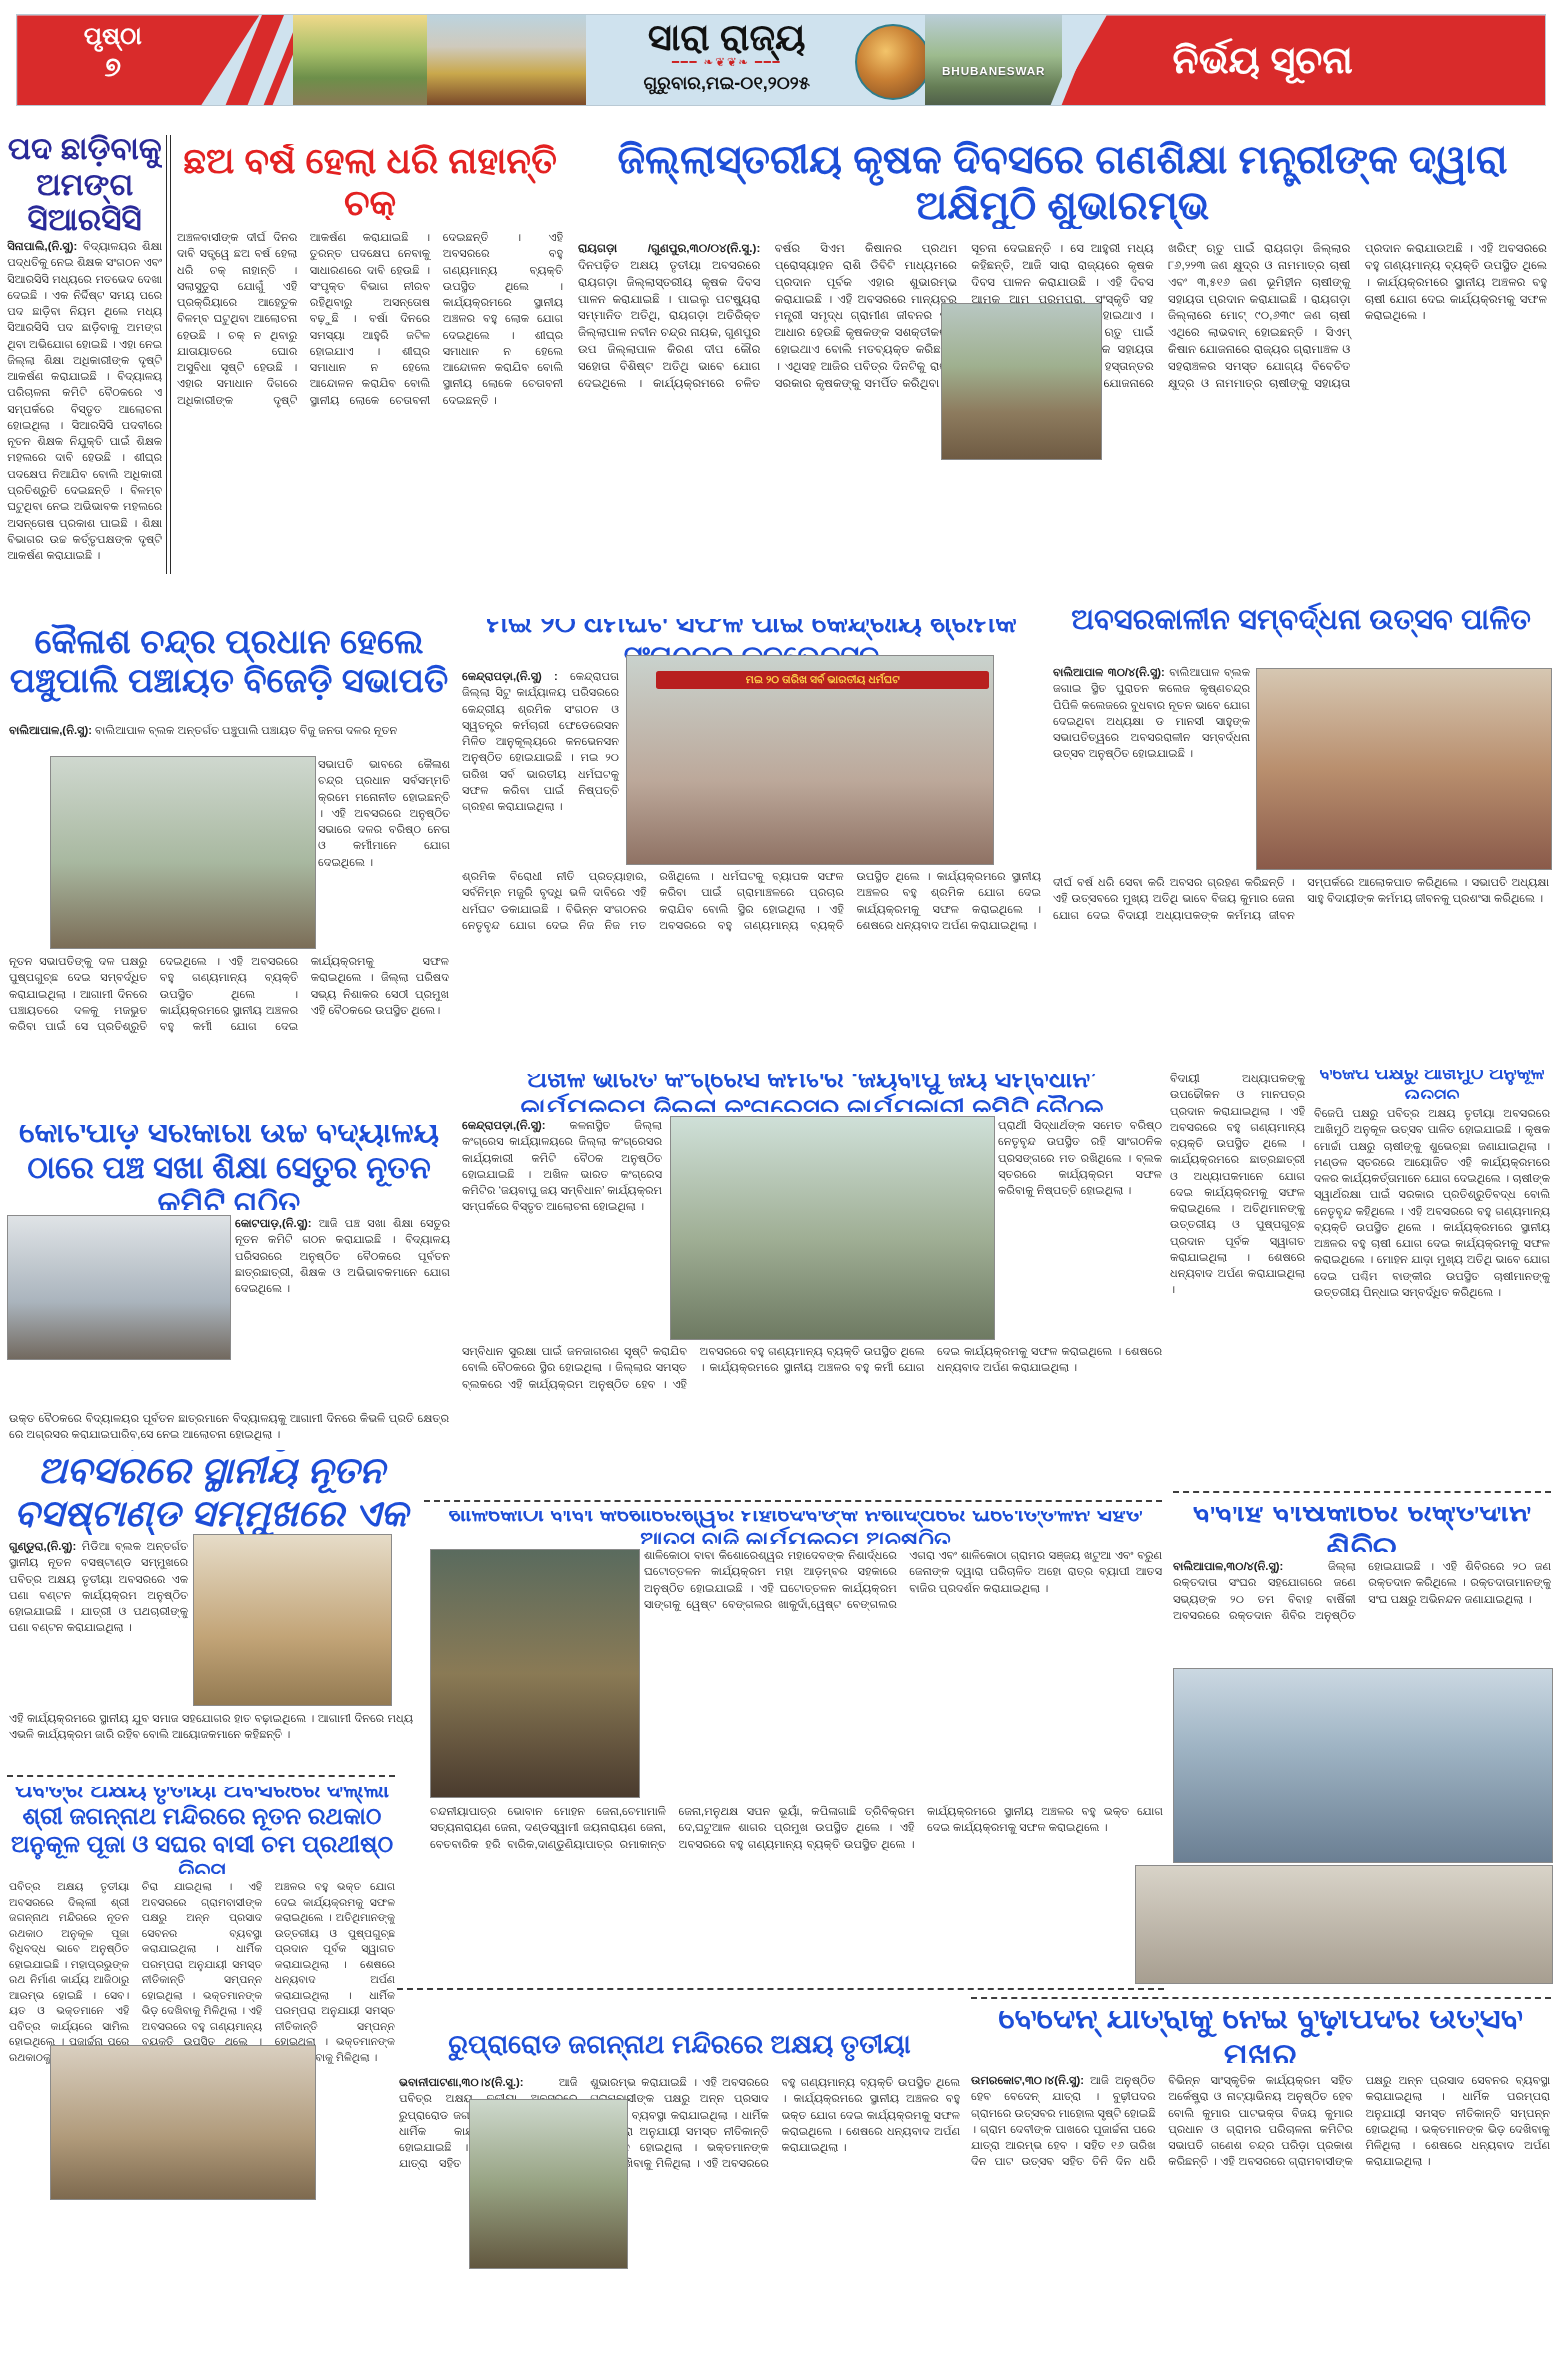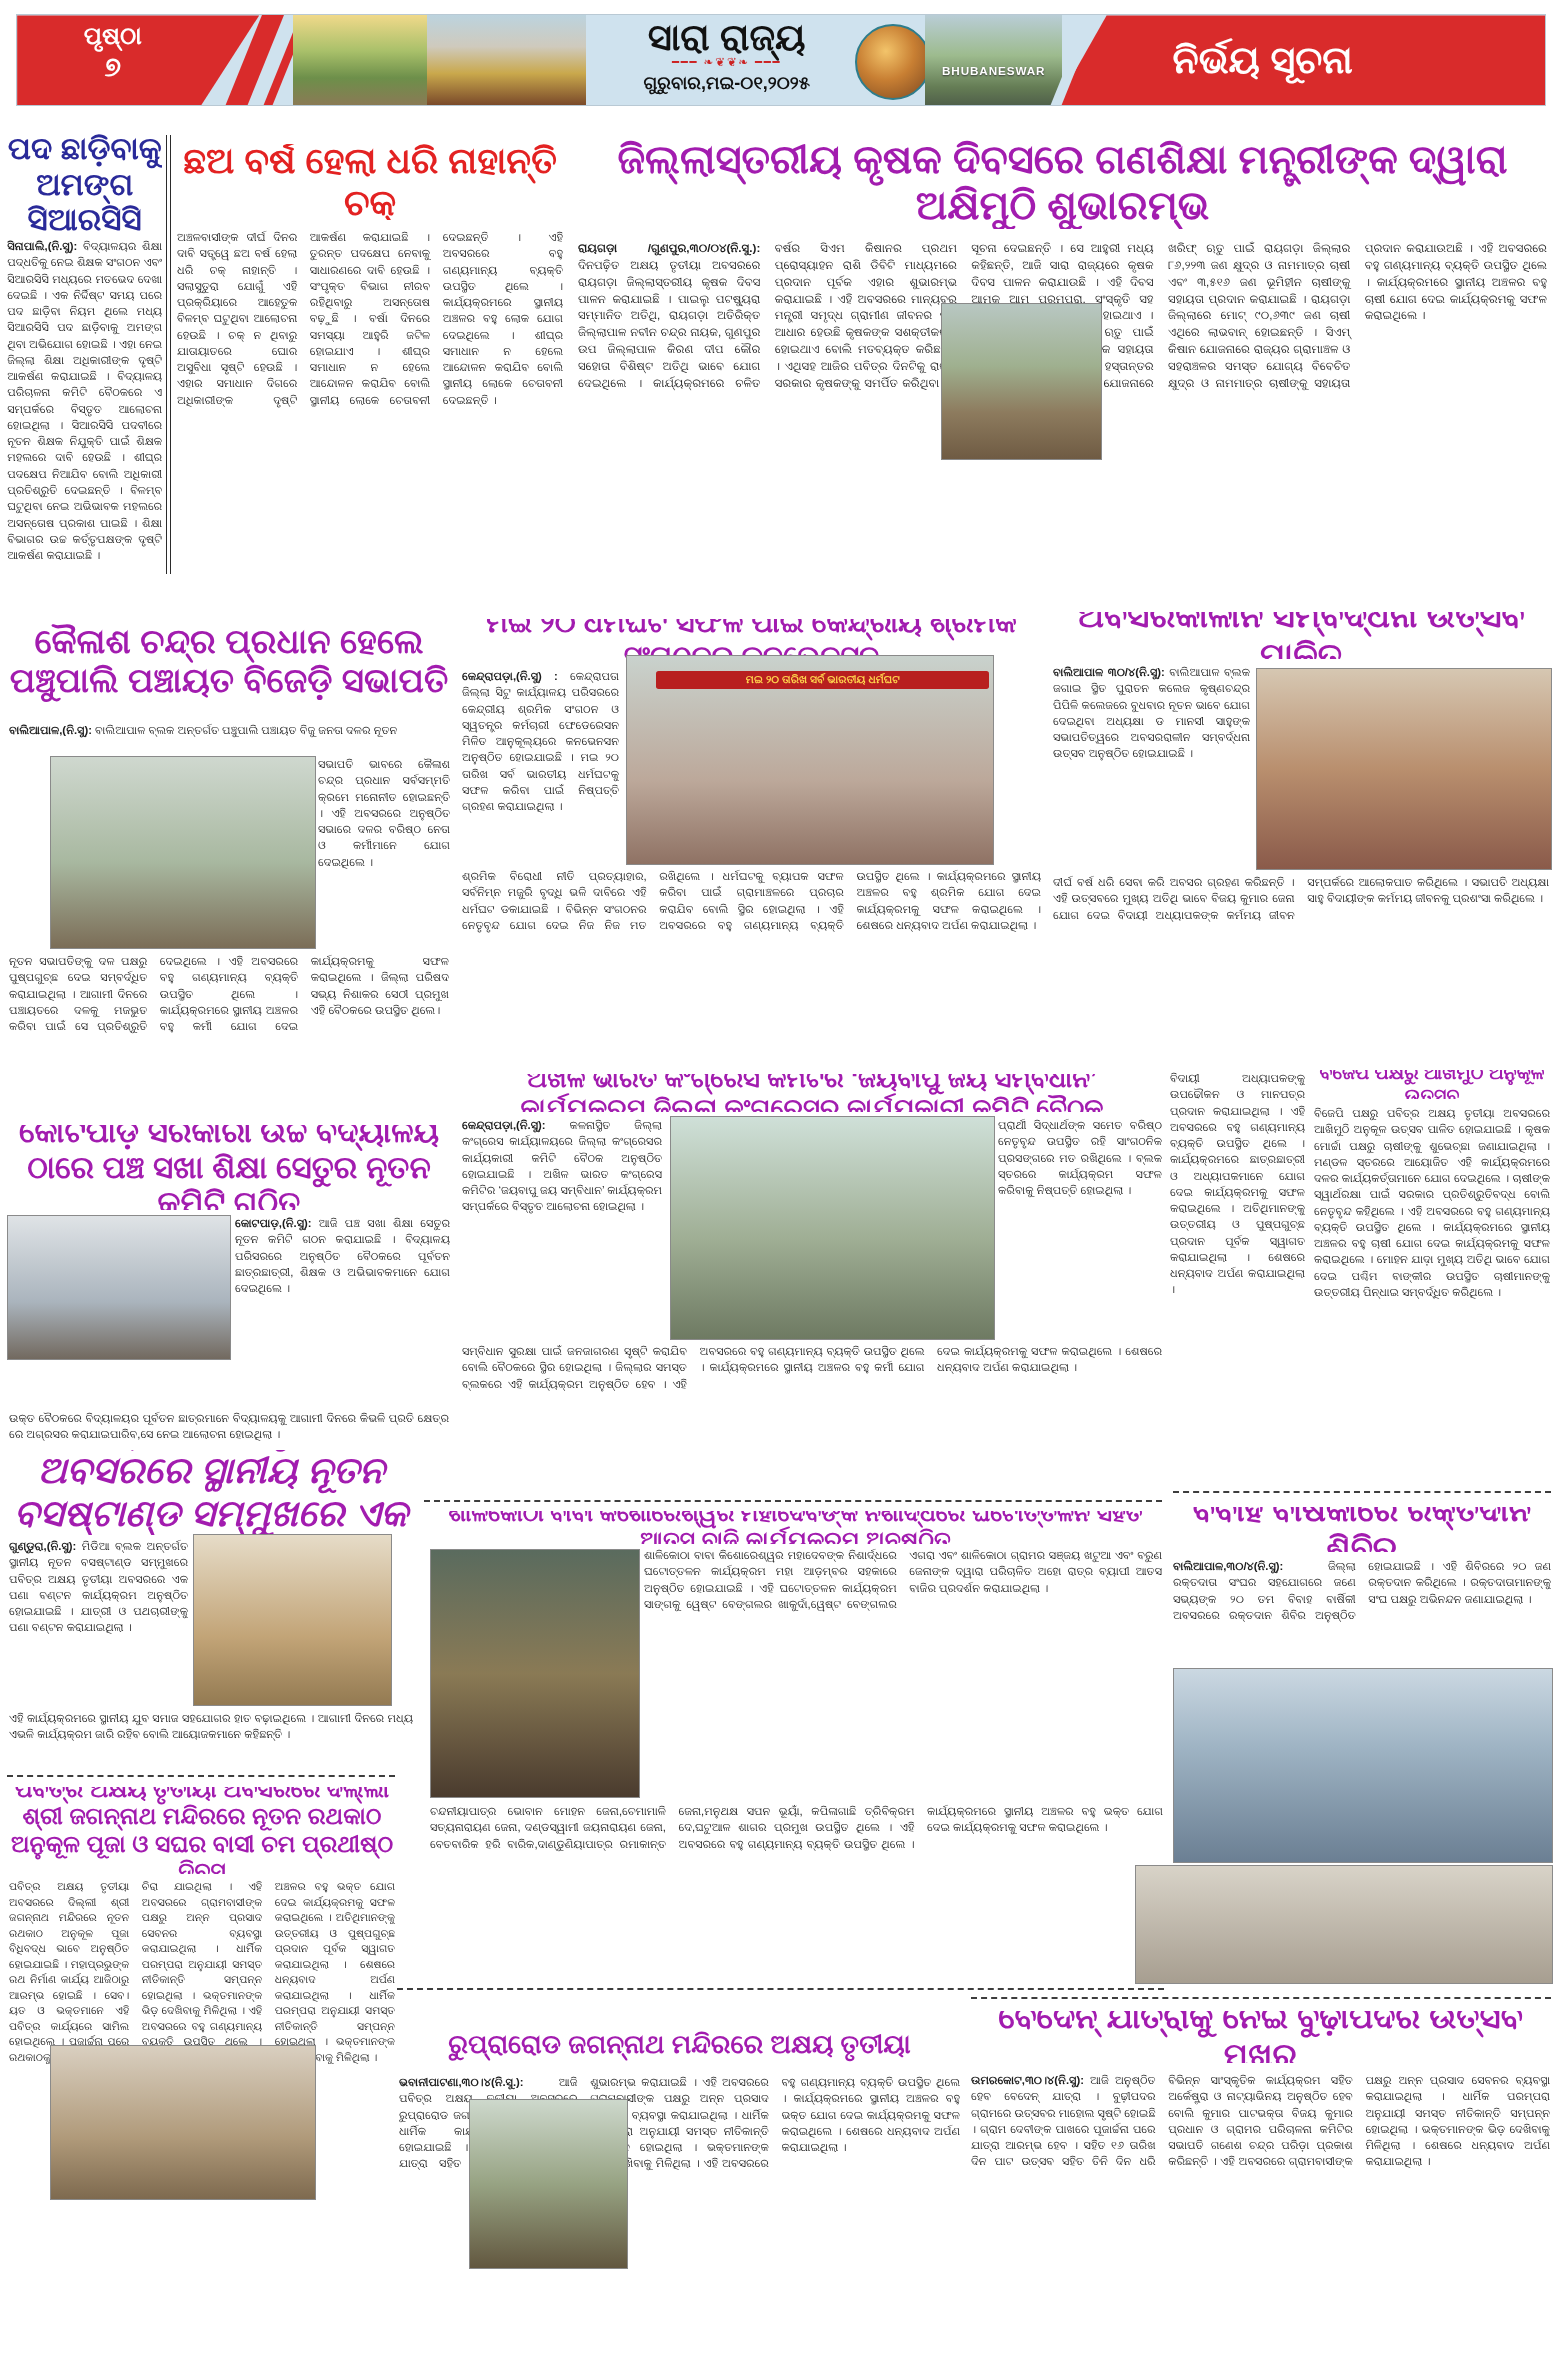--- a/index.html
+++ b/index.html
@@ -1,21 +1,21 @@
 <!DOCTYPE html>
 <html style="font-size:14.4px"><head>
 <meta charset="utf-8">
 <style>
   html,body{margin:0;padding:0;}
   body{
     width:1559px;height:2377px;position:relative;background:#ffffff;
     font-family:"Liberation Sans","DejaVu Sans",sans-serif;color:#1b1b1b;
   }
   .abs{position:absolute;}
-  .hl{font-weight:bold;color:#a21caf;text-align:center;line-height:1.16;
+  .hl{font-weight:bold;color:#1d4ed8;text-align:center;line-height:1.16;
       display:flex;align-items:center;justify-content:center;overflow:hidden;}
   .bd{font-size:11.3px;line-height:1.44;text-align:justify;color:#1c1c1c;overflow:hidden;}
   .dl{font-weight:bold;}
   .c2{column-count:2;column-gap:12.6px;}
   .c3{column-count:3;column-gap:12.6px;}
   .c5{column-count:5;column-gap:14.4px;}
   .ph{position:absolute;border:0.9px solid #8a8a8a;}
   .dash{position:absolute;border-top:2.7px dashed #3d3d3d;height:0;}
   .vrule{position:absolute;width:2.7px;border-left:1.8px solid #2b2b2b;border-right:1.8px solid #2b2b2b;}
 
@@ -98,21 +98,21 @@
 <div class="abs hl" style="left:462px;top:619px;width:579px;height:42px;font-size:29px;">ମଇ ୨୦ ଧର୍ମଘଟ ସଫଳ ପାଇଁ କେନ୍ଦ୍ରୀୟ ଶ୍ରମିକ ସଂଗଠନର କନଭେନସନ</div>
 <div class="abs bd" style="left:462px;top:668px;width:157px;height:193px;">
   <span class="dl">କେନ୍ଦ୍ରାପଡ଼ା,(ନି.ସୁ) :</span>
   <span>କେନ୍ଦ୍ରାପତା ଜିଲ୍ଲା ସିଟୁ କାର୍ଯ୍ୟାଳୟ ପରିସରରେ କେନ୍ଦ୍ରୀୟ ଶ୍ରମିକ ସଂଗଠନ ଓ ସ୍ୱତନ୍ତ୍ର କର୍ମଚାରୀ ଫେଡେରେସନ ମିଳିତ ଆନୁକୂଲ୍ୟରେ କନଭେନସନ ଅନୁଷ୍ଠିତ ହୋଇଯାଇଛି । ମଇ ୨୦ ତାରିଖ ସର୍ବ ଭାରତୀୟ ଧର୍ମଘଟକୁ ସଫଳ କରିବା ପାଇଁ ନିଷ୍ପତ୍ତି ଗ୍ରହଣ କରାଯାଇଥିଲା ।</span>
 </div>
 <div class="ph" style="left:626px;top:655px;width:366px;height:208px;background:linear-gradient(180deg,#c9d2cd 0%,#bca89a 60%,#8f7264 100%);">
   <div class="phbanner">ମଇ ୨୦ ତାରିଖ ସର୍ବ ଭାରତୀୟ ଧର୍ମଘଟ</div>
 </div>
 <div class="abs bd c3" style="left:462px;top:868px;width:579px;height:195px;">ଶ୍ରମିକ ବିରୋଧୀ ନୀତି ପ୍ରତ୍ୟାହାର, ସର୍ବନିମ୍ନ ମଜୁରି ବୃଦ୍ଧି ଭଳି ଦାବିରେ ଏହି ଧର୍ମଘଟ ଡକାଯାଇଛି । ବିଭିନ୍ନ ସଂଗଠନର ନେତୃବୃନ୍ଦ ଯୋଗ ଦେଇ ନିଜ ନିଜ ମତ ରଖିଥିଲେ । ଧର୍ମଘଟକୁ ବ୍ୟାପକ ସଫଳ କରିବା ପାଇଁ ଗ୍ରାମାଞ୍ଚଳରେ ପ୍ରଚାର କରାଯିବ ବୋଲି ସ୍ଥିର ହୋଇଥିଲା । ଏହି ଅବସରରେ ବହୁ ଗଣ୍ୟମାନ୍ୟ ବ୍ୟକ୍ତି ଉପସ୍ଥିତ ଥିଲେ । କାର୍ଯ୍ୟକ୍ରମରେ ସ୍ଥାନୀୟ ଅଞ୍ଚଳର ବହୁ ଶ୍ରମିକ ଯୋଗ ଦେଇ କାର୍ଯ୍ୟକ୍ରମକୁ ସଫଳ କରାଇଥିଲେ । ଶେଷରେ ଧନ୍ୟବାଦ ଅର୍ପଣ କରାଯାଇଥିଲା ।</div>
 
-<div class="abs hl" style="left:1053px;top:612px;width:496px;height:47px;font-size:34px;">ଅବସରକାଳୀନ ସମ୍ବର୍ଦ୍ଧନା ଉତ୍ସବ ପାଳିତ</div>
+<div class="abs hl" style="left:1053px;top:596px;width:496px;height:47px;font-size:29px;">ଅବସରକାଳୀନ ସମ୍ବର୍ଦ୍ଧନା ଉତ୍ସବ ପାଳିତ</div>
 <div class="abs bd" style="left:1053px;top:664px;width:197px;height:204px;">
   <span class="dl">ବାଲିଆପାଳ ୩୦/୪(ନି.ସୁ):</span>
   <span>ବାଲିଆପାଳ ବ୍ଲକ ଜଗାଇ ସ୍ଥିତ ପୁରାତନ କଲେଜ କୃଷ୍ଣଚନ୍ଦ୍ର ପିପିଳି କଲେଜରେ ବୁଧବାର ନୂତନ ଭାବେ ଯୋଗ ଦେଇଥିବା ଅଧ୍ୟକ୍ଷା ଡ ମାନସୀ ସାହୁଙ୍କ ସଭାପତିତ୍ୱରେ ଅବସରରାଳୀନ ସମ୍ବର୍ଦ୍ଧନା ଉତ୍ସବ ଅନୁଷ୍ଠିତ ହୋଇଯାଇଛି ।</span>
 </div>
 <div class="ph" style="left:1256px;top:668px;width:294px;height:200px;background:linear-gradient(180deg,#d6c7b2 0%,#b98f6e 50%,#8a5a4a 100%);"></div>
 <div class="abs bd c2" style="left:1053px;top:874px;width:496px;height:191px;">ଦୀର୍ଘ ବର୍ଷ ଧରି ସେବା କରି ଅବସର ଗ୍ରହଣ କରିଛନ୍ତି । ଏହି ଉତ୍ସବରେ ମୁଖ୍ୟ ଅତିଥି ଭାବେ ବିଜୟ କୁମାର ଜେନା ଯୋଗ ଦେଇ ବିଦାୟୀ ଅଧ୍ୟାପକଙ୍କ କର୍ମମୟ ଜୀବନ ସମ୍ପର୍କରେ ଆଲୋକପାତ କରିଥିଲେ । ସଭାପତି ଅଧ୍ୟକ୍ଷା ସାହୁ ବିଦାୟୀଙ୍କ କର୍ମମୟ ଜୀବନକୁ ପ୍ରଶଂସା କରିଥିଲେ ।</div>
 <div class="abs bd" style="left:1170px;top:1070px;width:135px;height:413px;">ବିଦାୟୀ ଅଧ୍ୟାପକଙ୍କୁ ଉପଢୌକନ ଓ ମାନପତ୍ର ପ୍ରଦାନ କରାଯାଇଥିଲା । ଏହି ଅବସରରେ ବହୁ ଗଣ୍ୟମାନ୍ୟ ବ୍ୟକ୍ତି ଉପସ୍ଥିତ ଥିଲେ । କାର୍ଯ୍ୟକ୍ରମରେ ଛାତ୍ରଛାତ୍ରୀ ଓ ଅଧ୍ୟାପକମାନେ ଯୋଗ ଦେଇ କାର୍ଯ୍ୟକ୍ରମକୁ ସଫଳ କରାଇଥିଲେ । ଅତିଥିମାନଙ୍କୁ ଉତ୍ତରୀୟ ଓ ପୁଷ୍ପଗୁଚ୍ଛ ପ୍ରଦାନ ପୂର୍ବକ ସ୍ୱାଗତ କରାଯାଇଥିଲା । ଶେଷରେ ଧନ୍ୟବାଦ ଅର୍ପଣ କରାଯାଇଥିଲା ।</div>
 <div class="abs hl" style="left:1314px;top:1070px;width:236px;height:29px;font-size:19px;">ବିଜେପି ପକ୍ଷରୁ ଆଖିମୁଠି ଅନୁକୂଳ ଉତ୍ସବ</div>
 <div class="abs bd" style="left:1314px;top:1105px;width:236px;height:379px;">ବିଜେପି ପକ୍ଷରୁ ପବିତ୍ର ଅକ୍ଷୟ ତୃତୀୟା ଅବସରରେ ଆଖିମୁଠି ଅନୁକୂଳ ଉତ୍ସବ ପାଳିତ ହୋଇଯାଇଛି । କୃଷକ ମୋର୍ଚ୍ଚା ପକ୍ଷରୁ ଚାଷୀଙ୍କୁ ଶୁଭେଚ୍ଛା ଜଣାଯାଇଥିଲା । ମଣ୍ଡଳ ସ୍ତରରେ ଆୟୋଜିତ ଏହି କାର୍ଯ୍ୟକ୍ରମରେ ଦଳର କାର୍ଯ୍ୟକର୍ତ୍ତାମାନେ ଯୋଗ ଦେଇଥିଲେ । ଚାଷୀଙ୍କ ସ୍ୱାର୍ଥରକ୍ଷା ପାଇଁ ସରକାର ପ୍ରତିଶ୍ରୁତିବଦ୍ଧ ବୋଲି ନେତୃବୃନ୍ଦ କହିଥିଲେ । ଏହି ଅବସରରେ ବହୁ ଗଣ୍ୟମାନ୍ୟ ବ୍ୟକ୍ତି ଉପସ୍ଥିତ ଥିଲେ । କାର୍ଯ୍ୟକ୍ରମରେ ସ୍ଥାନୀୟ ଅଞ୍ଚଳର ବହୁ ଚାଷୀ ଯୋଗ ଦେଇ କାର୍ଯ୍ୟକ୍ରମକୁ ସଫଳ କରାଇଥିଲେ । ମୋହନ ଯାଦ଼ା ମୁଖ୍ୟ ଅତିଥି ଭାବେ ଯୋଗ ଦେଇ ପଶ୍ଚିମ ବାଙ୍କୀର ଉପସ୍ଥିତ ଚାଷୀମାନଙ୍କୁ ଉତ୍ତରୀୟ ପିନ୍ଧାଇ ସମ୍ବର୍ଦ୍ଧିତ କରିଥିଲେ ।</div>
 

